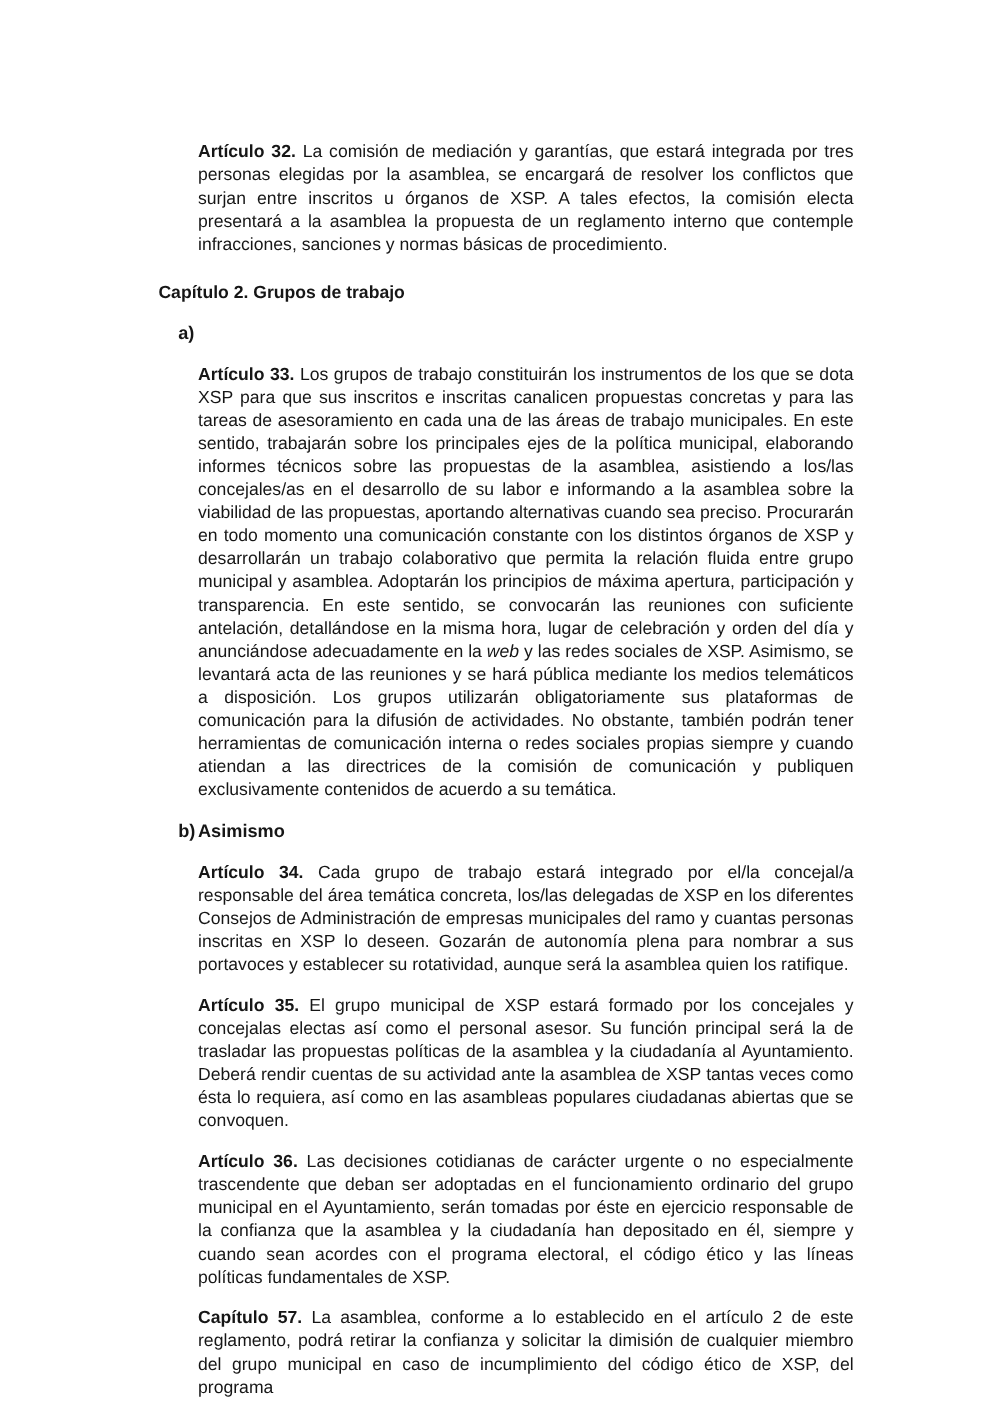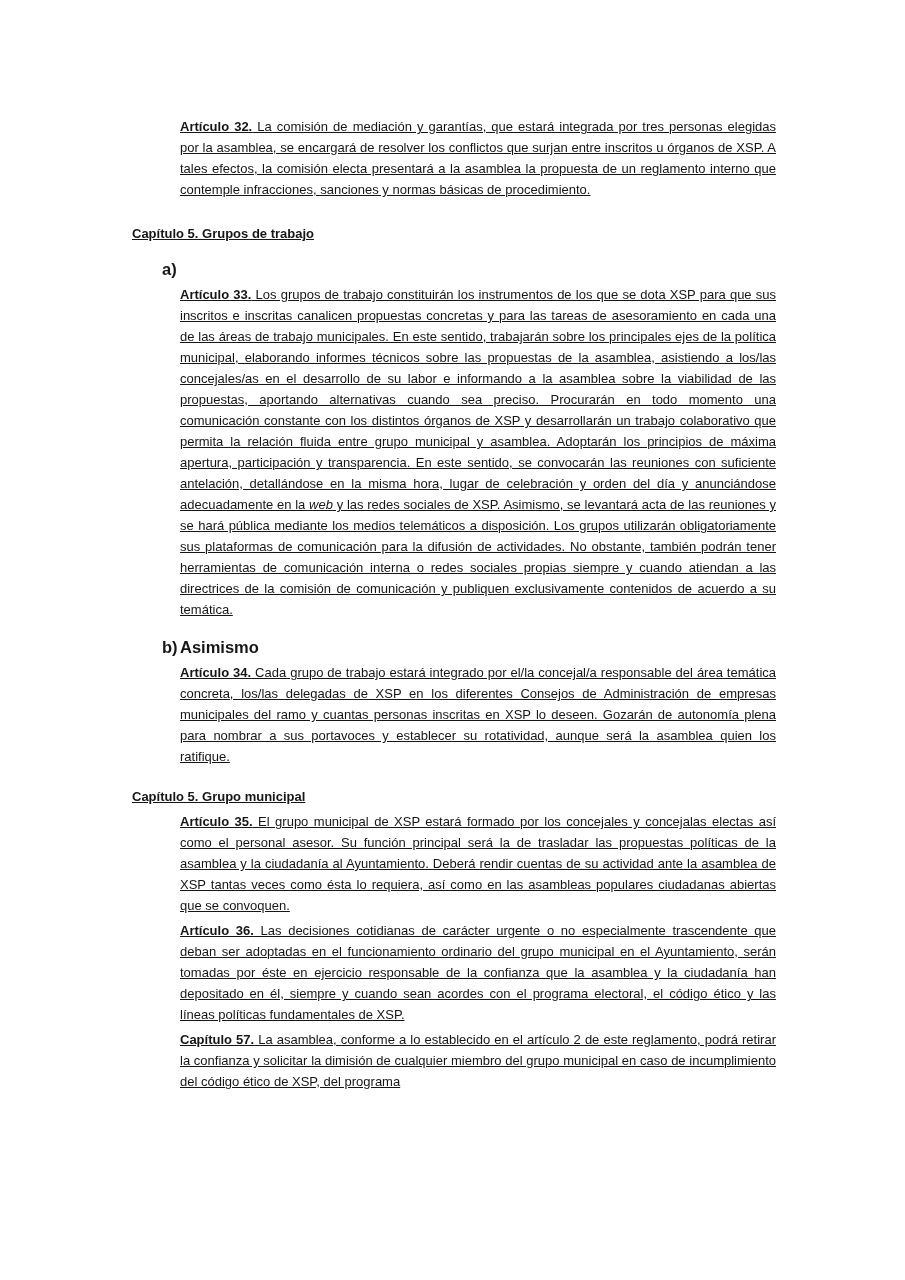--- a/index.html
+++ b/index.html
@@ -20,25 +20,24 @@
   .page {
     box-sizing: border-box;
     width: 905px;
     height: 1280px;
     padding: 112px 129px 0 128px;
     background: #ffffff;
   }
   .content { width: 648px; }
 
   p, h2 {
-    margin: 4px;
+    margin: 16px;
     padding: 0;
-    font-size: 13px;
+    font-size: 16px;
     line-height: 21px;
-    text-decoration: underline;
   }
 
   .para {
     margin-left: 52px;
     width: 596px;
     text-align: justify;
   }
   .lbl { font-weight: bold; }
 
   .chapter {
@@ -61,36 +60,35 @@
   i { font-style: italic; }
 </style>
 </head>
 <body>
 
 <div class="page">
   <div class="content">
 
     <p class="para"><span class="lbl">Artículo 32.</span><span> La comisión de mediación y garantías, que estará integrada por tres personas elegidas por la asamblea, se encargará de resolver los conflictos que surjan entre inscritos u órganos de XSP. A tales efectos, la comisión electa presentará a la asamblea la propuesta de un reglamento interno que contemple infracciones, sanciones y normas básicas de procedimiento.</span></p>
 
-    <h2 class="chapter first-chapter">Capítulo 5. Grupos de trabajo</h2>
+    <h2 class="chapter first-chapter">Capítulo 2. Grupos de trabajo</h2>
 
     <div class="list-item gap-15">
       <span class="marker">a)</span>
     </div>
 
     <p class="para"><span class="lbl">Artículo 33.</span><span> Los grupos de trabajo constituirán los instrumentos de los que se dota XSP para que sus inscritos e inscritas canalicen propuestas concretas y para las tareas de asesoramiento en cada una de las áreas de trabajo municipales. En este sentido, trabajarán sobre los principales ejes de la política municipal, elaborando informes técnicos sobre las propuestas de la asamblea, asistiendo a los/las concejales/as en el desarrollo de su labor e informando a la asamblea sobre la viabilidad de las propuestas, aportando alternativas cuando sea preciso. Procurarán en todo momento una comunicación constante con los distintos órganos de XSP y desarrollarán un trabajo colaborativo que permita la relación fluida entre grupo municipal y asamblea. Adoptarán los principios de máxima apertura, participación y transparencia. En este sentido, se convocarán las reuniones con suficiente antelación, detallándose en la misma hora, lugar de celebración y orden del día y anunciándose adecuadamente en la </span><i>web</i><span> y las redes sociales de XSP. Asimismo, se levantará acta de las reuniones y se hará pública mediante los medios telemáticos a disposición. Los grupos utilizarán obligatoriamente sus plataformas de comunicación para la difusión de actividades. No obstante, también podrán tener herramientas de comunicación interna o redes sociales propias siempre y cuando atiendan a las directrices de la comisión de comunicación y publiquen exclusivamente contenidos de acuerdo a su temática.</span></p>
 
     <div class="list-item gap-17">
       <span class="marker">b)</span>
       <span class="list-title">Asimismo</span>
     </div>
 
     <p class="para"><span class="lbl">Artículo 34.</span><span> Cada grupo de trabajo estará integrado por el/la concejal/a responsable del área temática concreta, los/las delegadas de XSP en los diferentes Consejos de Administración de empresas municipales del ramo y cuantas personas inscritas en XSP lo deseen. Gozarán de autonomía plena para nombrar a sus portavoces y establecer su rotatividad, aunque será la asamblea quien los ratifique.</span></p>
 
-    <h2 class="chapter">Capítulo 5. Grupo municipal</h2>
 
     <p class="para"><span class="lbl">Artículo 35.</span><span> El grupo municipal de XSP estará formado por los concejales y concejalas electas así como el personal asesor. Su función principal será la de trasladar las propuestas políticas de la asamblea y la ciudadanía al Ayuntamiento. Deberá rendir cuentas de su actividad ante la asamblea de XSP tantas veces como ésta lo requiera, así como en las asambleas populares ciudadanas abiertas que se convoquen.</span></p>
 
     <p class="para"><span class="lbl">Artículo 36.</span><span> Las decisiones cotidianas de carácter urgente o no especialmente trascendente que deban ser adoptadas en el funcionamiento ordinario del grupo municipal en el Ayuntamiento, serán tomadas por éste en ejercicio responsable de la confianza que la asamblea y la ciudadanía han depositado en él, siempre y cuando sean acordes con el programa electoral, el código ético y las líneas políticas fundamentales de XSP.</span></p>
 
     <p class="para"><span class="lbl">Capítulo 57.</span><span> La asamblea, conforme a lo establecido en el artículo 2 de este reglamento, podrá retirar la confianza y solicitar la dimisión de cualquier miembro del grupo municipal en caso de incumplimiento del código ético de XSP, del programa</span></p>
 
   </div>
 </div>
 

